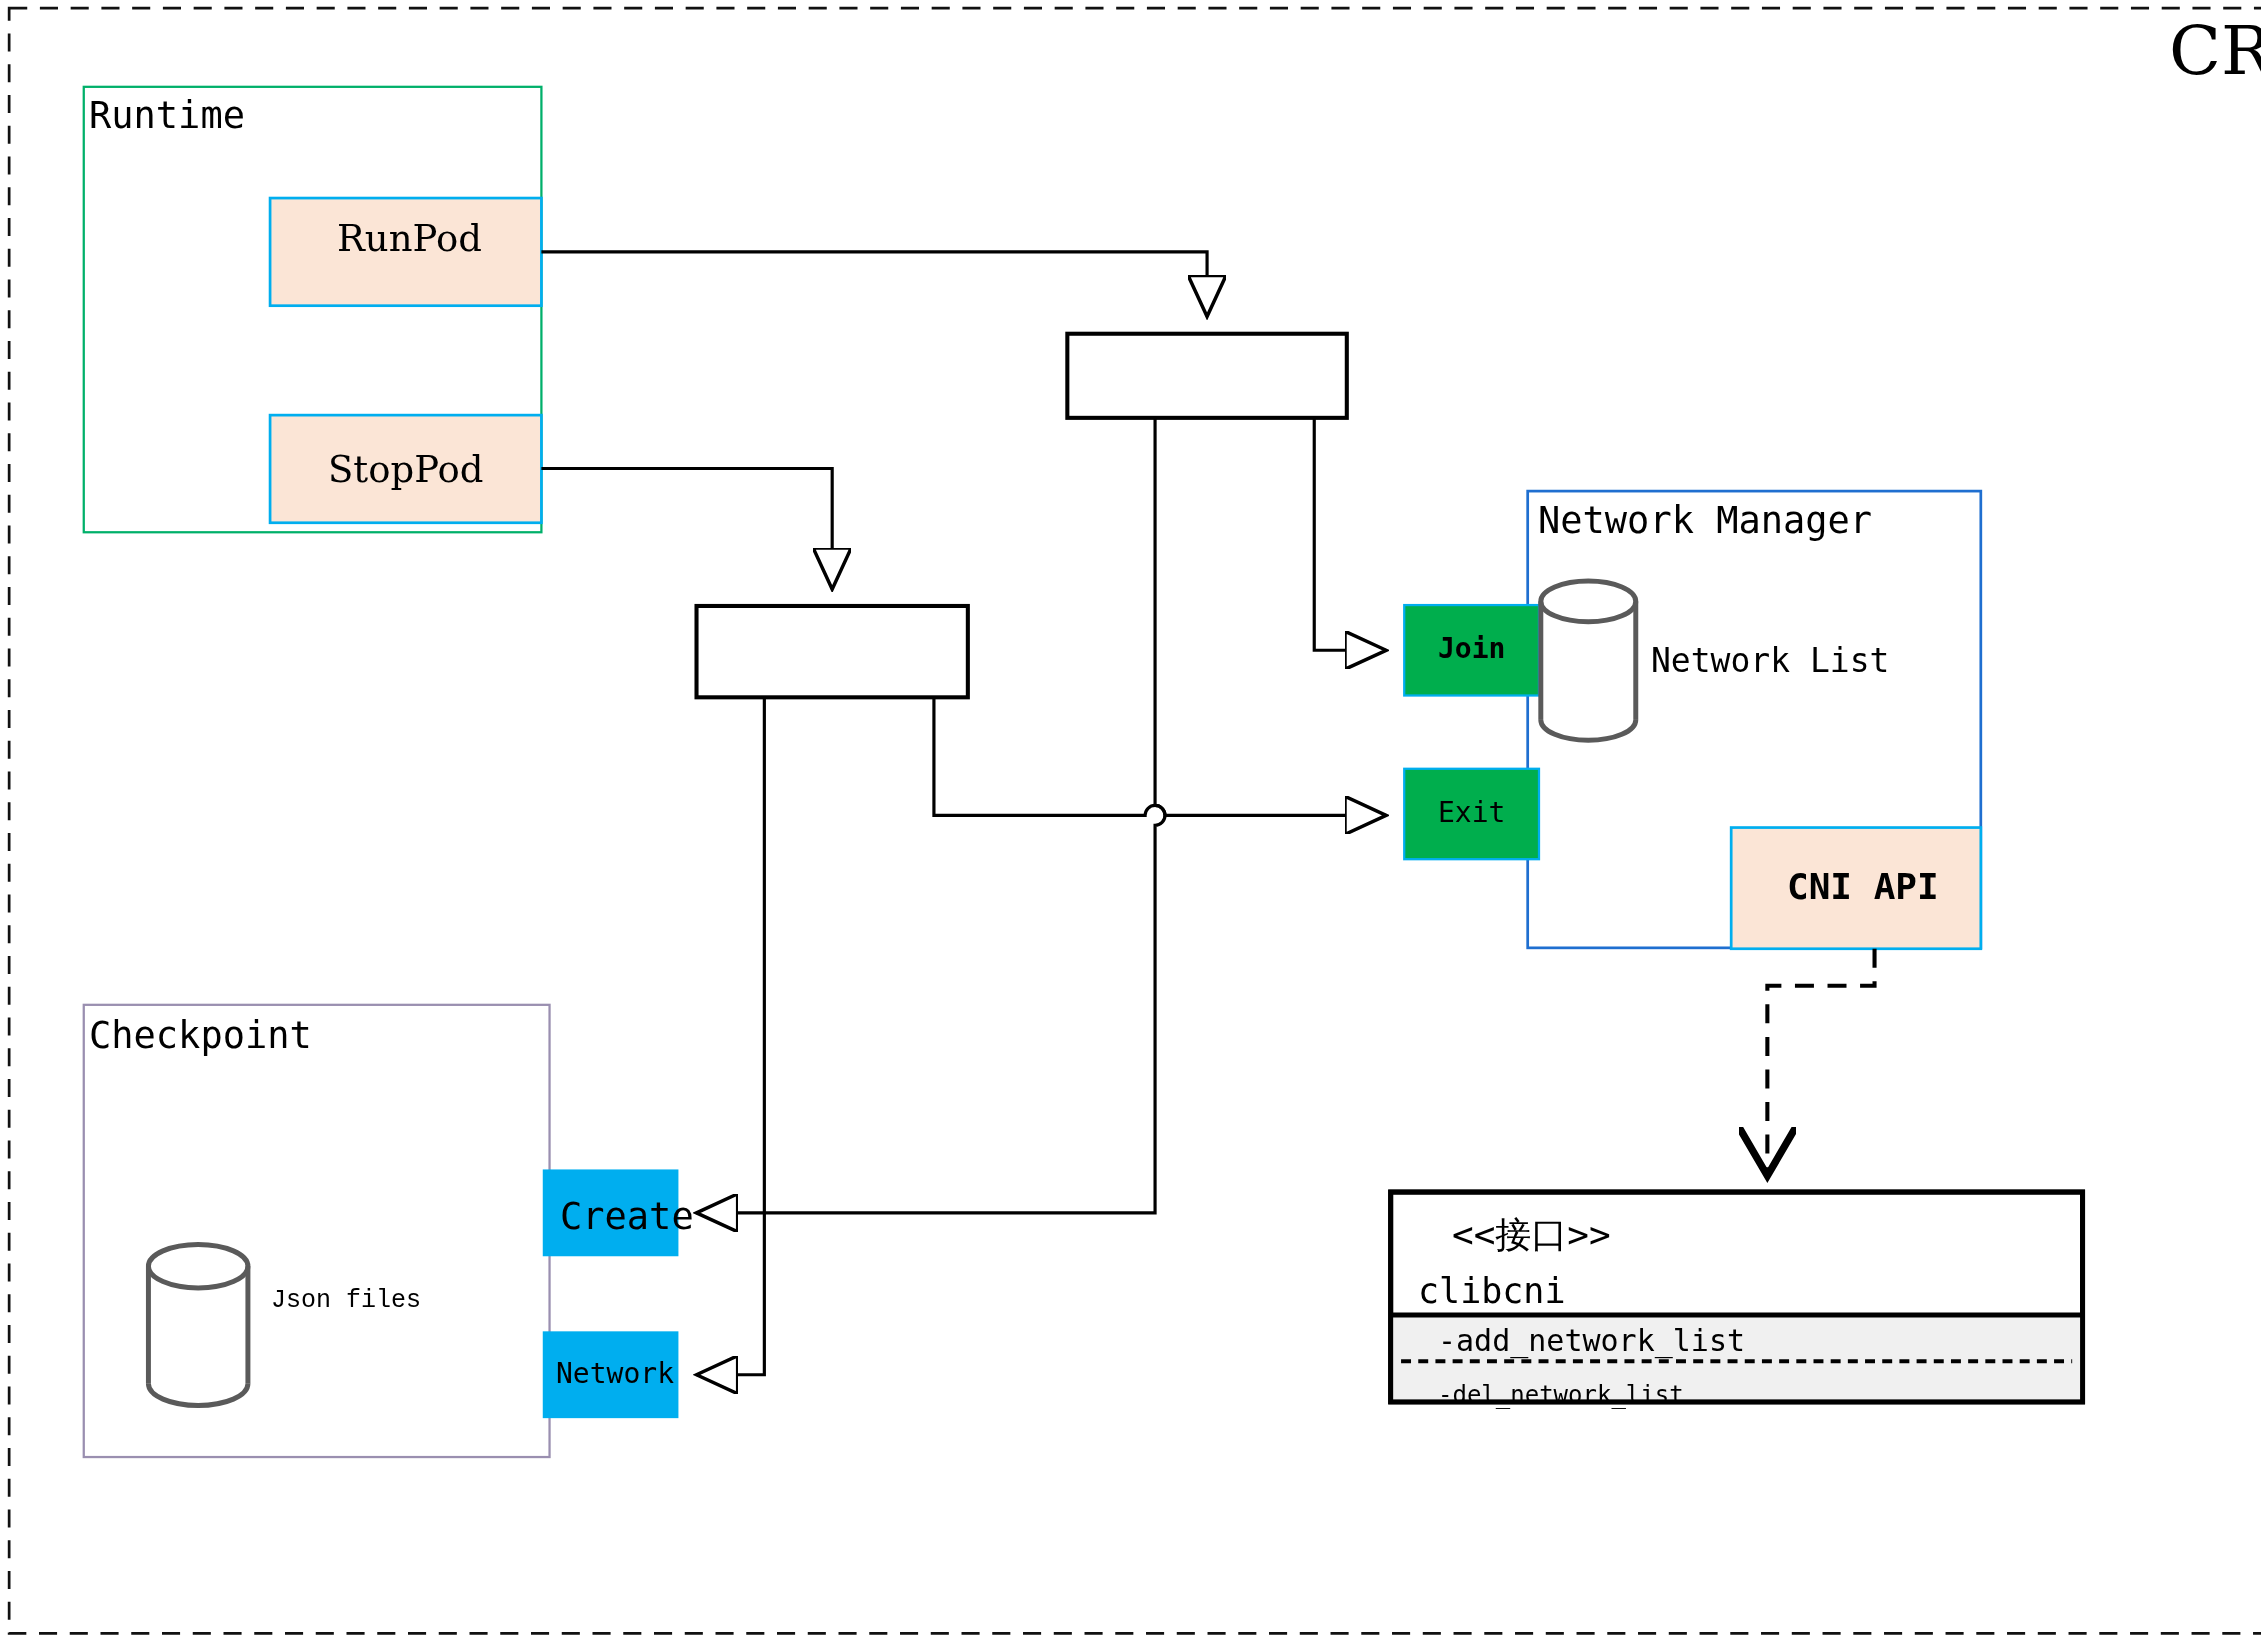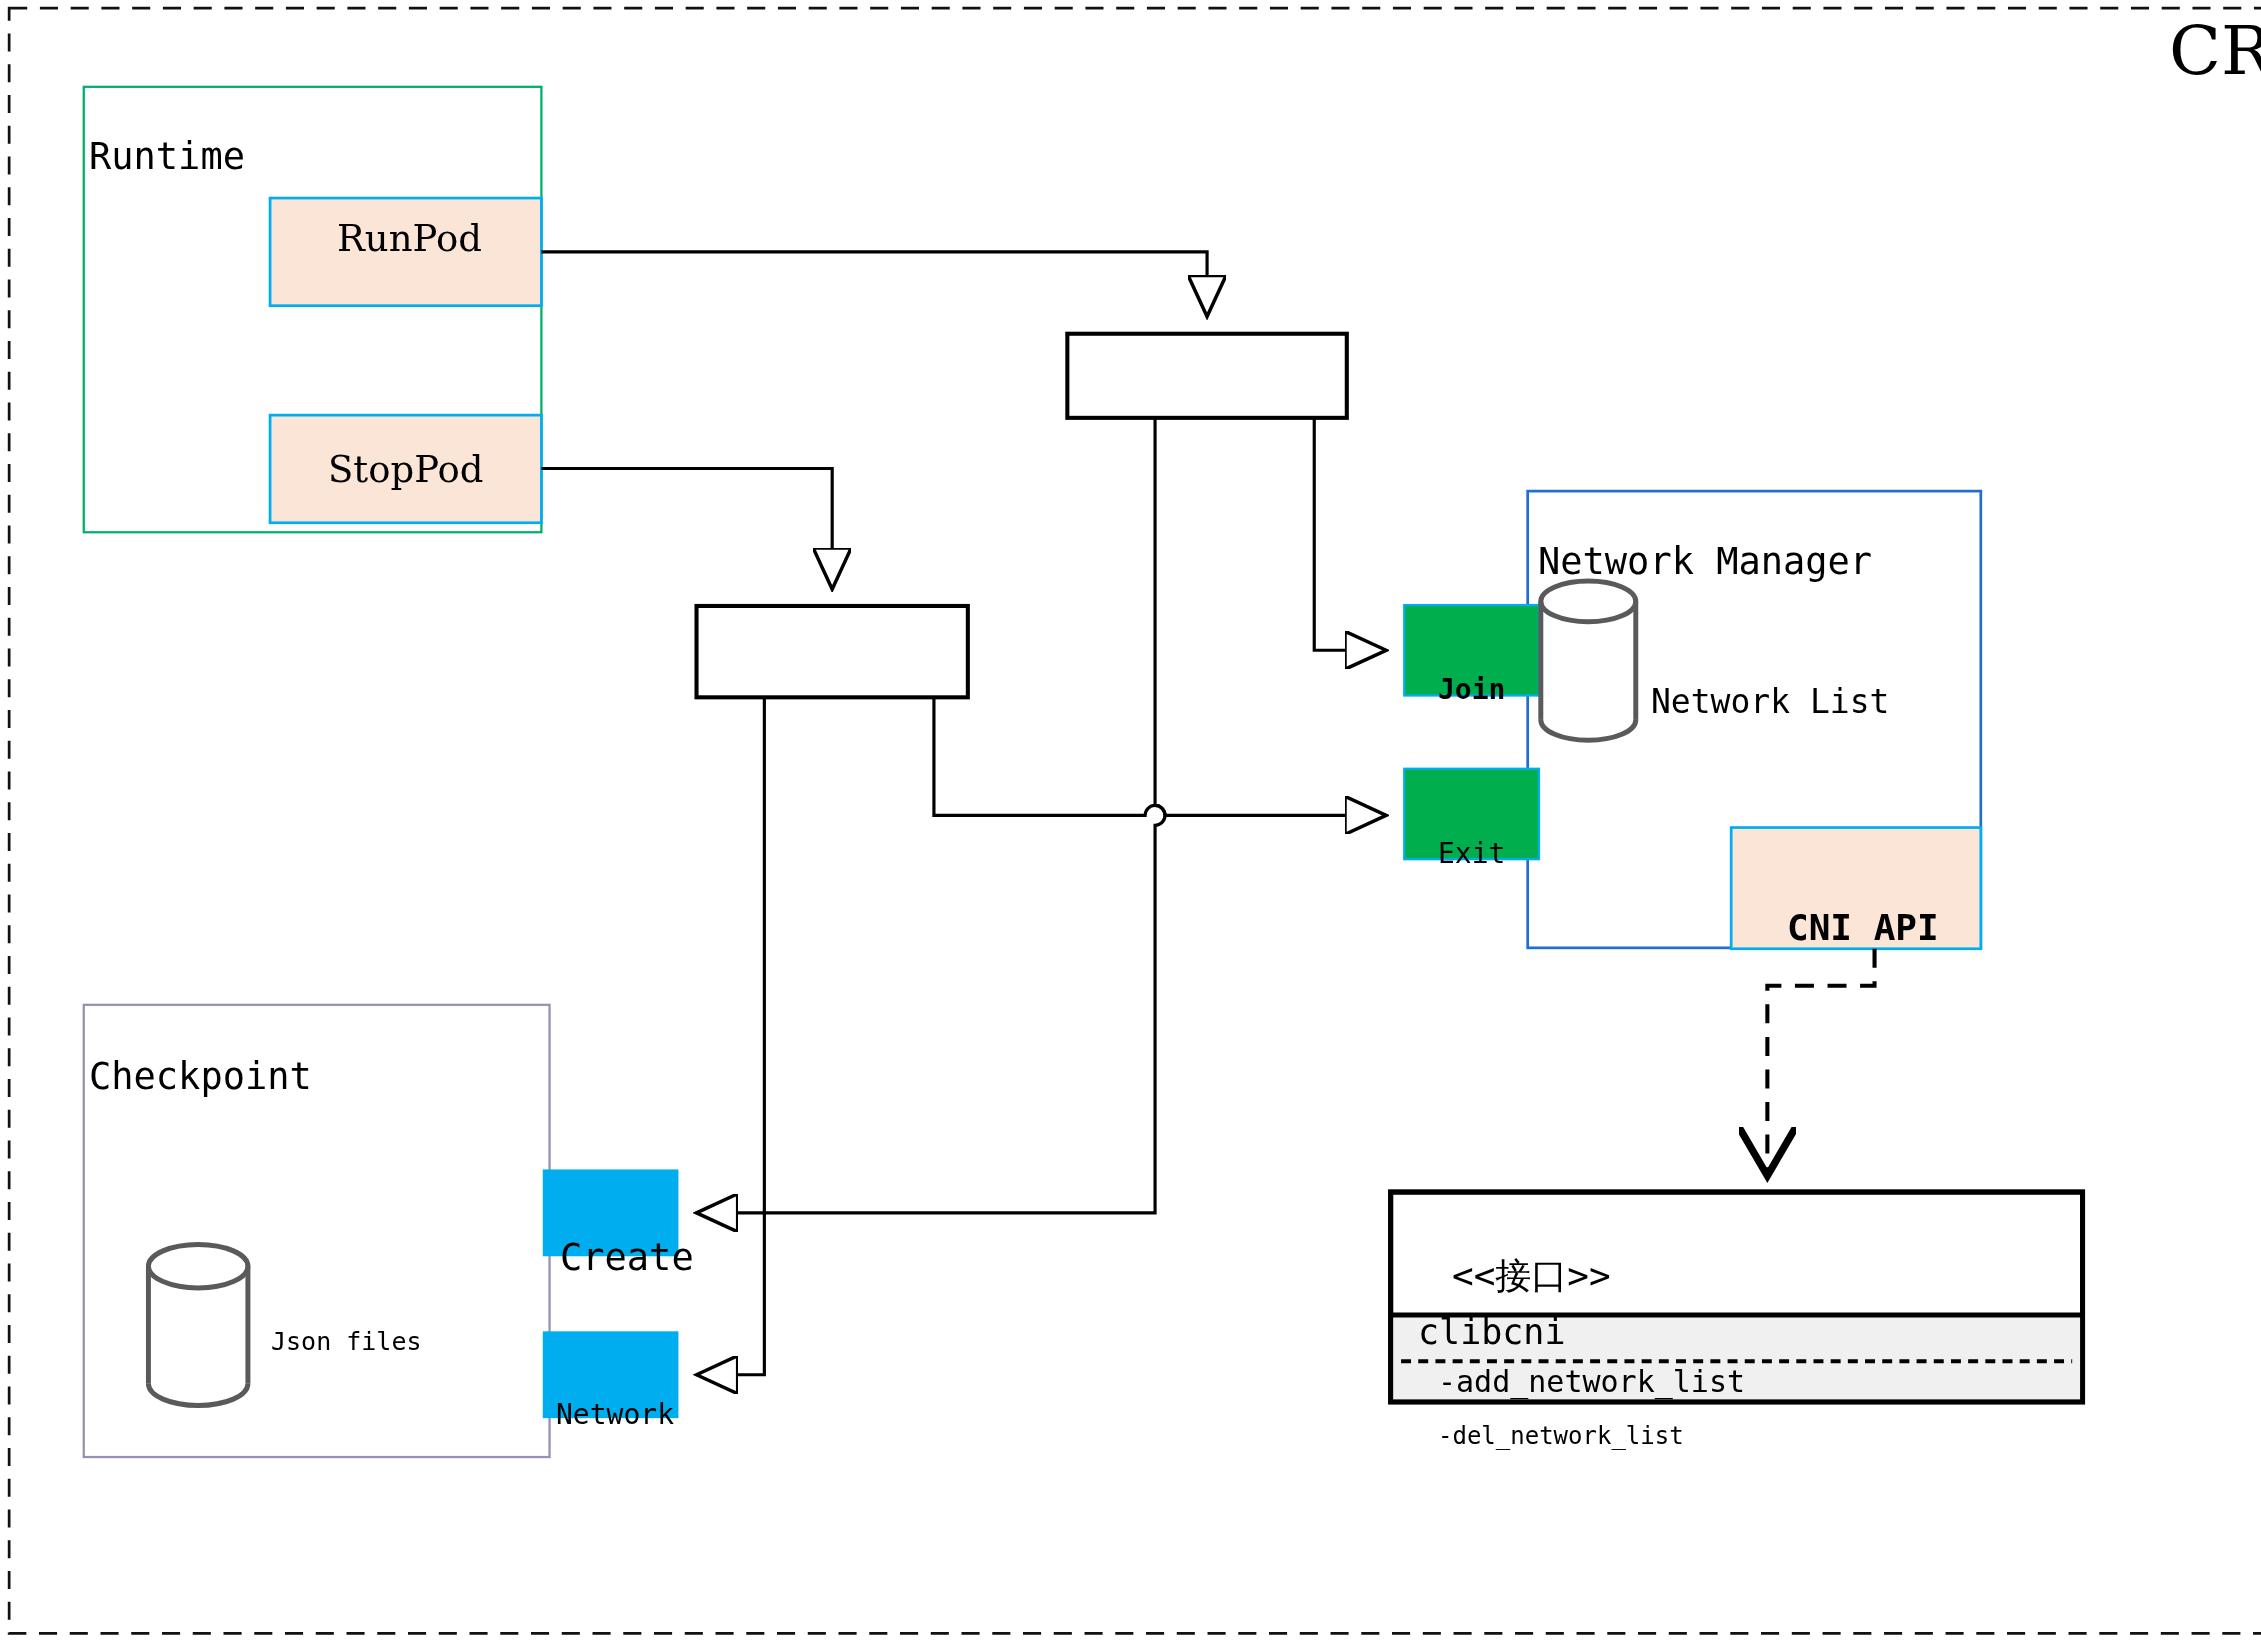--- a/index.html
+++ b/index.html
@@ -1,21 +1,21 @@
 <!DOCTYPE html>
 <html style="font-size:7.2px"><head>
 <meta charset="utf-8">
 <style>
   html,body{margin:0;padding:0;background:#ffffff;}
   body{font-family:"DejaVu Serif", serif;}
   #stage{position:relative;width:2335px;height:1642px;background:#fff;overflow:hidden;}
   svg.layer{position:absolute;left:0;top:0;width:2335px;height:1642px;}
   .txt{position:absolute;white-space:pre;color:#000;line-height:1;}
   .serif{font-family:"DejaVu Serif", serif;}
-  .mono{font-family:"DejaVu Sans Mono", monospace;margin-top:41px;}
+  .mono{font-family:"DejaVu Sans Mono", monospace;}
 </style>
 </head>
 <body>
 
 <div id="stage">
 
   <svg class="layer" viewBox="0 0 5163 3631">
     <defs>
       <marker id="hollowTri" viewBox="0 0 14 12" refX="13" refY="6" markerWidth="14" markerHeight="12" orient="auto-start-reverse">
         <path d="M0,0 L13,6 L0,12 z" fill="#ffffff" stroke="#000" stroke-width="1.1"></path>
@@ -106,21 +106,21 @@
   <div class="txt mono" style="left:1438px;top:635px;font-size:28px;font-weight:bold;">Join</div>
 
   <div class="txt mono" style="left:1438px;top:799px;font-size:28px;">Exit</div>
 
   <div class="txt mono" style="left:560px;top:1198px;font-size:37px;">Create</div>
 
   <div class="txt mono" style="left:556px;top:1360px;font-size:28px;">Network</div>
 
   <div class="txt mono" style="left:1651px;top:644px;font-size:33px;">Network List</div>
 
-  <div class="txt mono" style="left:271px;top:1288px;font-size:25px;">Json files</div>
+  <div class="txt mono" style="left:271px;top:1288px;font-size:25px;font-family:Liberation Mono, monospace;">Json files</div>
 
   <div class="txt mono" style="left:1452px;top:1217px;font-size:36px;">&lt;&lt;接口&gt;&gt;</div>
 
   <div class="txt mono" style="left:1418px;top:1274px;font-size:35px;">clibcni</div>
 
   <div class="txt mono" style="left:1438px;top:1326px;font-size:30px;">-add_network_list</div>
 
   <div class="txt mono" style="left:1438px;top:1383px;font-size:24px;">-del_network_list</div>
 
 </div>

